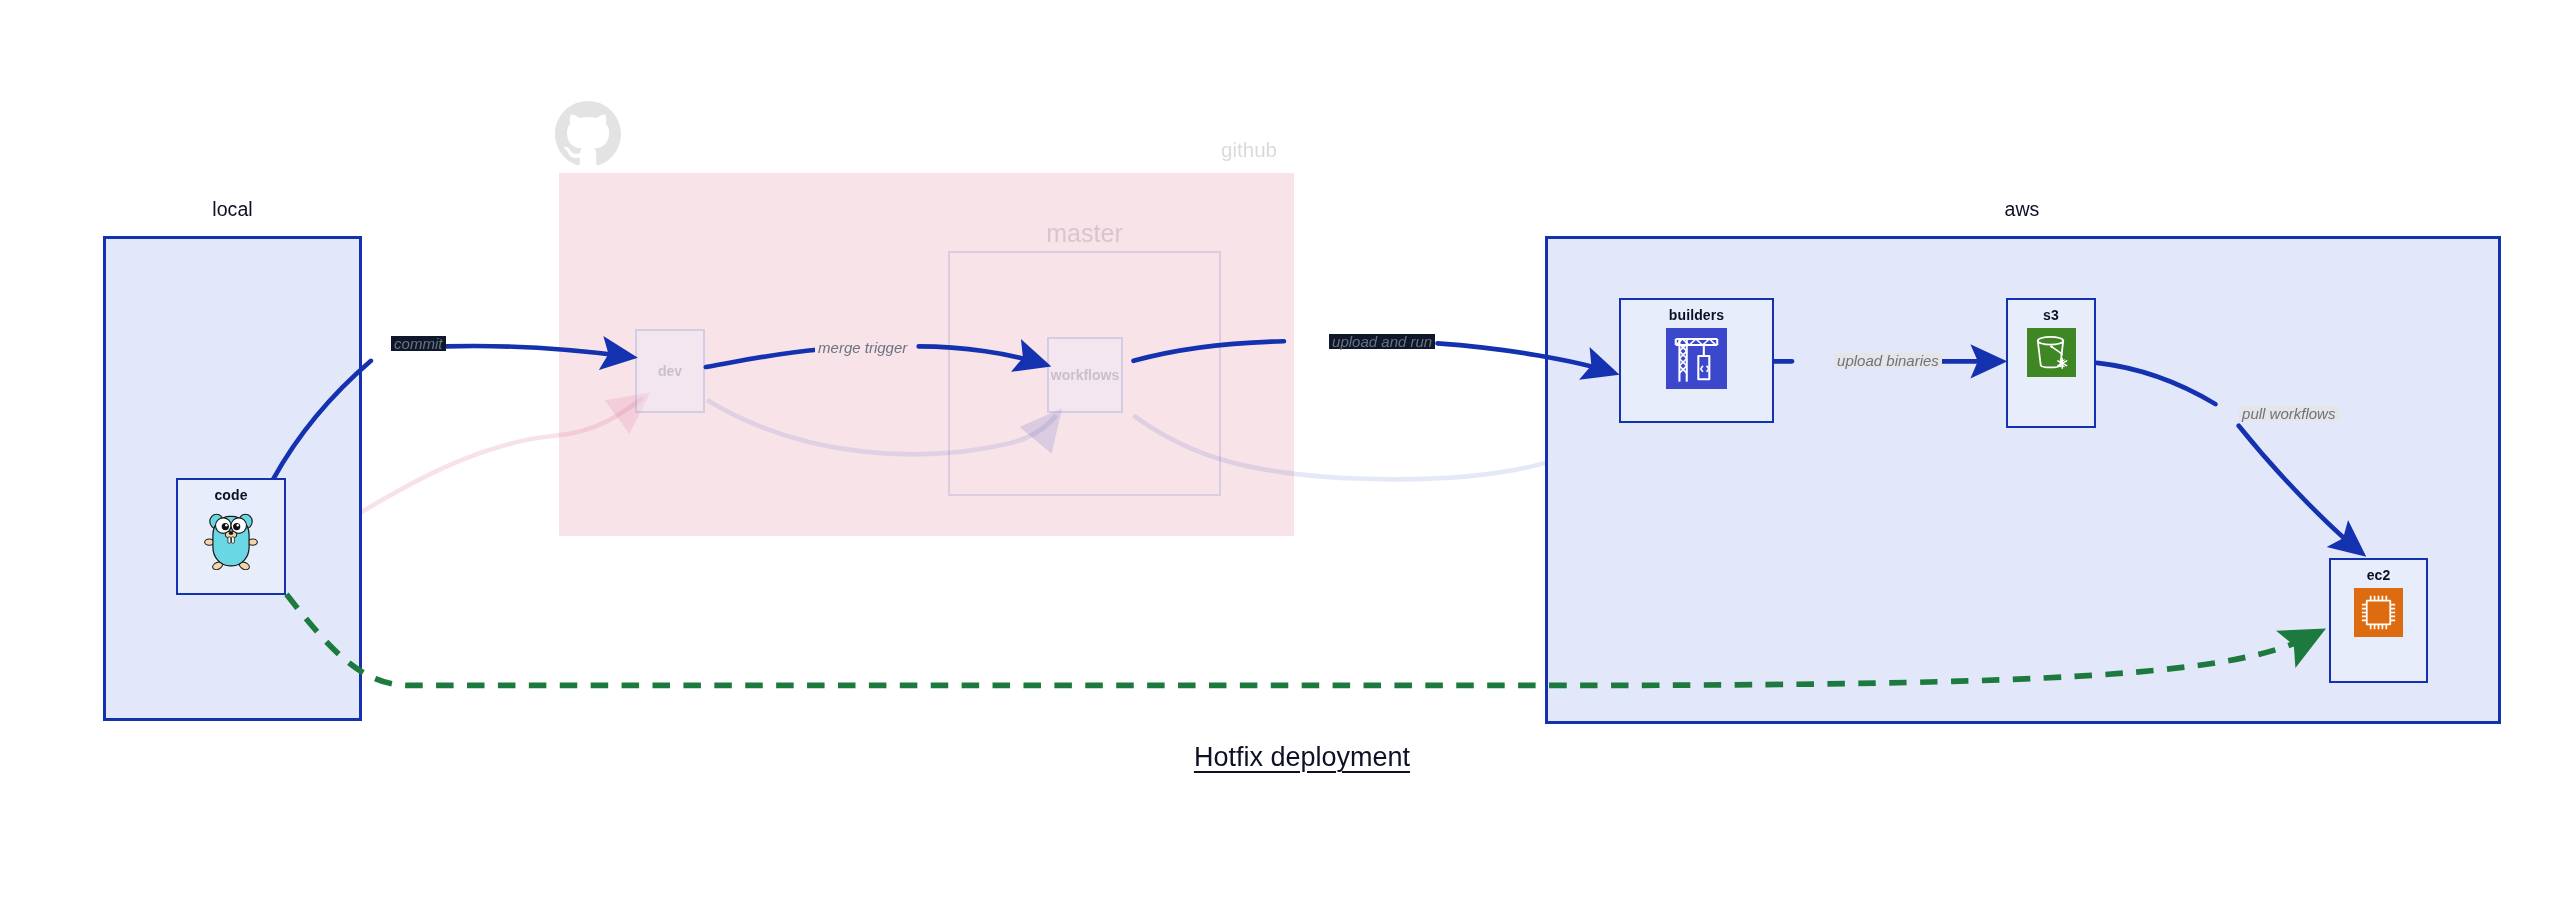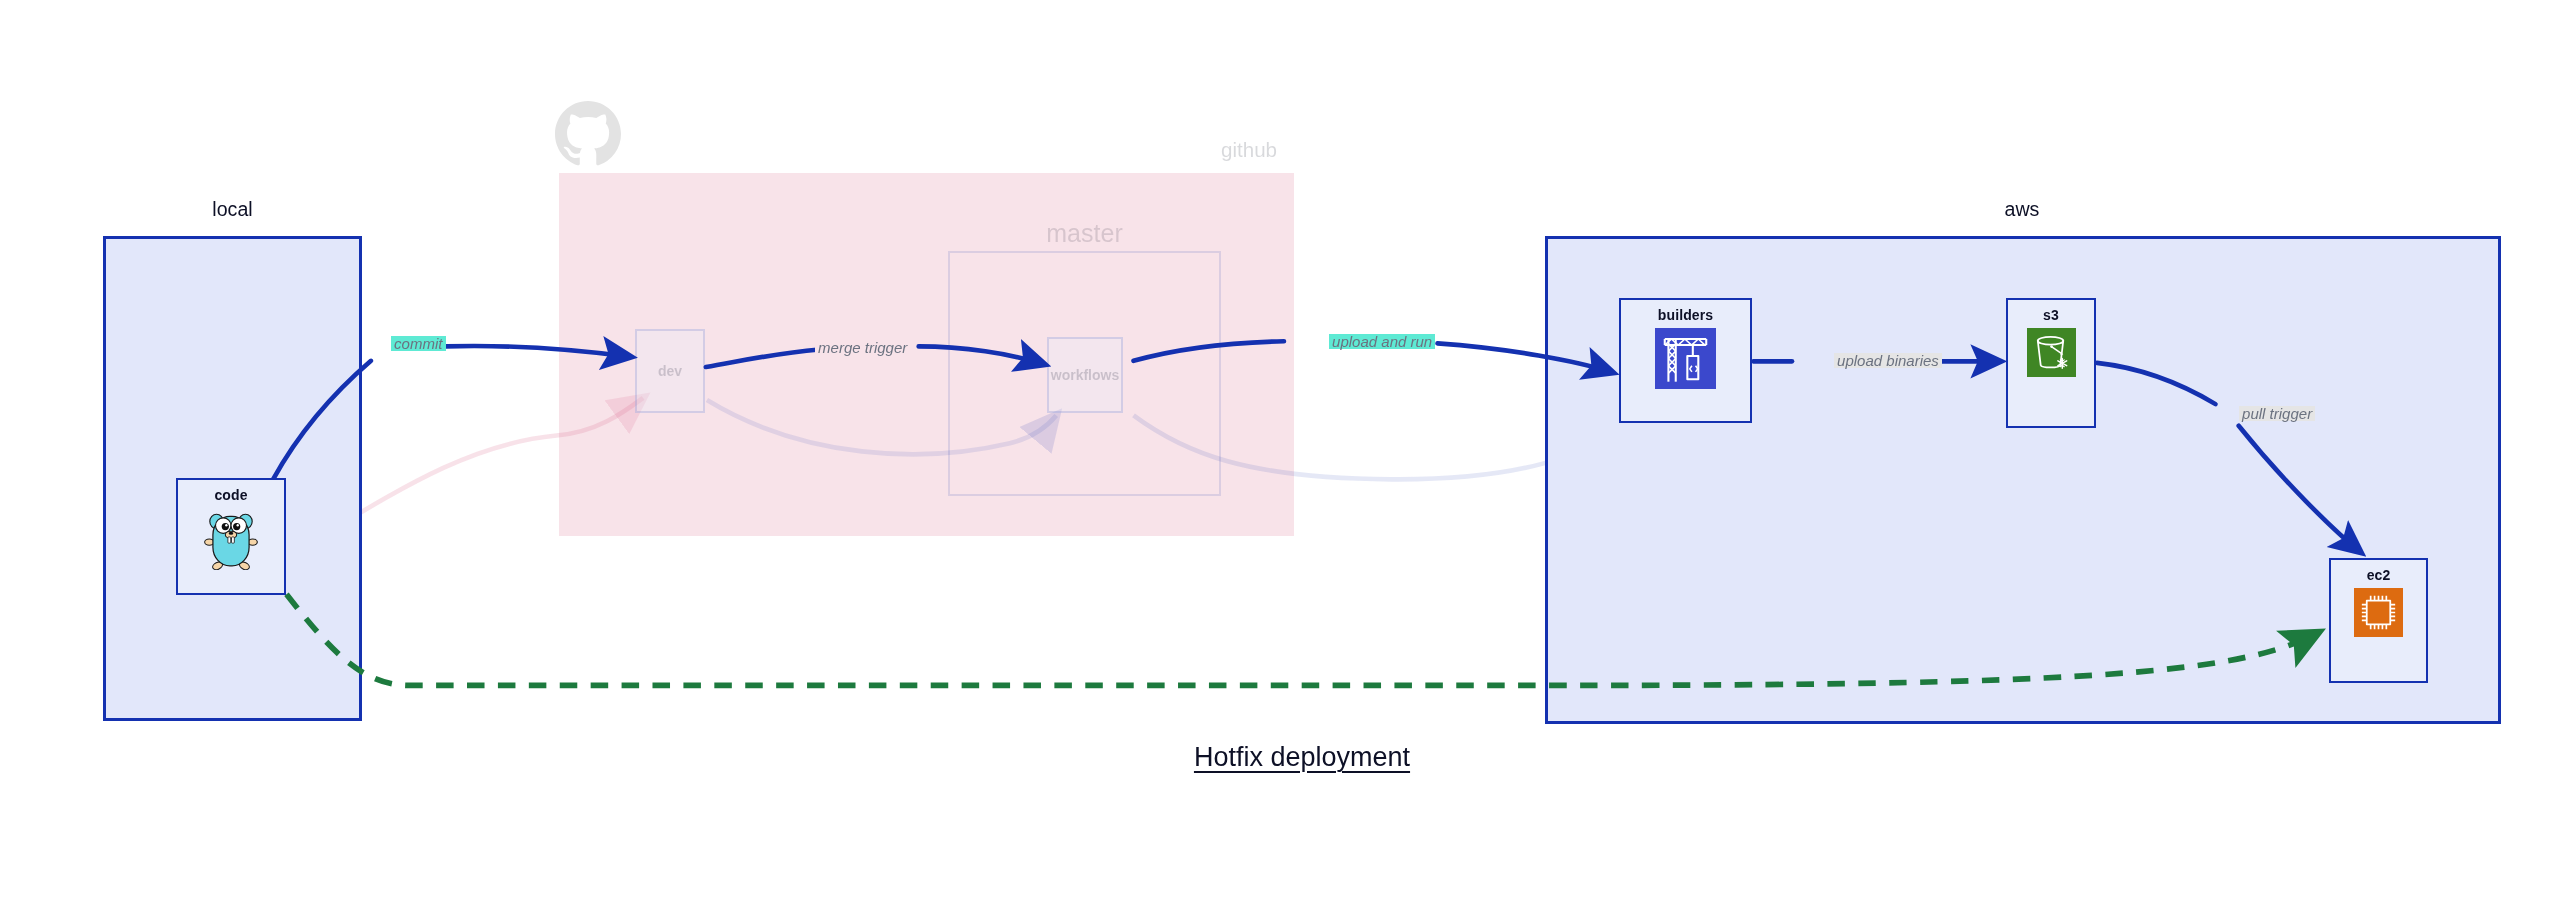--- a/index.html
+++ b/index.html
@@ -70,21 +70,21 @@
     color: rgba(13,16,38,0.18);
     line-height: 1;
   }
 
   .edge-label {
     position: absolute;
     font-style: italic;
     font-size: 15px;
     color: #6b7280;
     white-space: nowrap;
-    background: #5eead4;
+    background: #0f172a;
     padding: 0 3.1px;
     line-height: 1;
   }
   .edge-label.on-pink { background: #f8e3e9; }
   .edge-label.on-blue { background: #e5e5e5; margin-left: 48px; }
 
   #diagram-title {
     position: absolute;
     left: 0; right: 0;
     text-align: center;
@@ -208,21 +208,21 @@
       <circle cx="67" cy="33.5" r="2.3" fill="#ffffff"></circle>
 
       <ellipse cx="54" cy="52" rx="11" ry="7" fill="#f5d5a8" stroke="#1a1a1a" stroke-width="2"></ellipse>
       <ellipse cx="54" cy="49" rx="4.5" ry="3" fill="#101010"></ellipse>
 
       <rect x="48" y="56" width="5.5" height="12" rx="1.6" fill="#ffffff" stroke="#1a1a1a" stroke-width="1.6"></rect>
       <rect x="55" y="56" width="5.5" height="12" rx="1.6" fill="#ffffff" stroke="#1a1a1a" stroke-width="1.6"></rect>
     </svg>
   </div>
 
-  <div class="node-box" style="left:1619px; top:298px; width:133px; height:125px; z-index:6;">
+  <div class="node-box" style="left:1619px; top:298px; width:155px; height:125px; z-index:6;">
     <span class="node-label">builders</span>
     <svg class="node-icon" width="61" height="61" viewBox="0 0 100 100">
       <rect x="0" y="0" width="100" height="100" fill="#3b48cc"></rect>
       <g fill="none" stroke="#ffffff" stroke-width="3.4" stroke-linejoin="round">
 
         <path d="M22 18 L22 88"></path>
         <path d="M34 18 L34 88"></path>
         <path d="M22 26 L34 38 M34 26 L22 38 M22 38 L34 50 M34 38 L22 50
                  M22 50 L34 62 M34 50 L22 62 M22 62 L34 74 M34 62 L22 74" stroke-width="2.6"></path>
 
@@ -282,18 +282,18 @@
   </div>
 
   <div class="edge-label" style="left:391px; top:336px; z-index:7;">commit</div>
 
   <div class="edge-label on-pink" style="left:815px; top:340px; z-index:7;">merge trigger</div>
 
   <div class="edge-label" style="left:1329px; top:334px; z-index:7;">upload and run</div>
 
   <div class="edge-label on-blue" style="left:1786px; top:353px; z-index:7;">upload binaries</div>
 
-  <div class="edge-label on-blue" style="left:2191px; top:406px; z-index:7;">pull trigger</div>
+  <div class="edge-label on-blue" style="left:2191px; top:406px; z-index:7;">pull workflows</div>
 
   <div id="diagram-title" style="top:742px; z-index:8;">Hotfix deployment</div>
 
 </div>
 
 
 </body></html>

